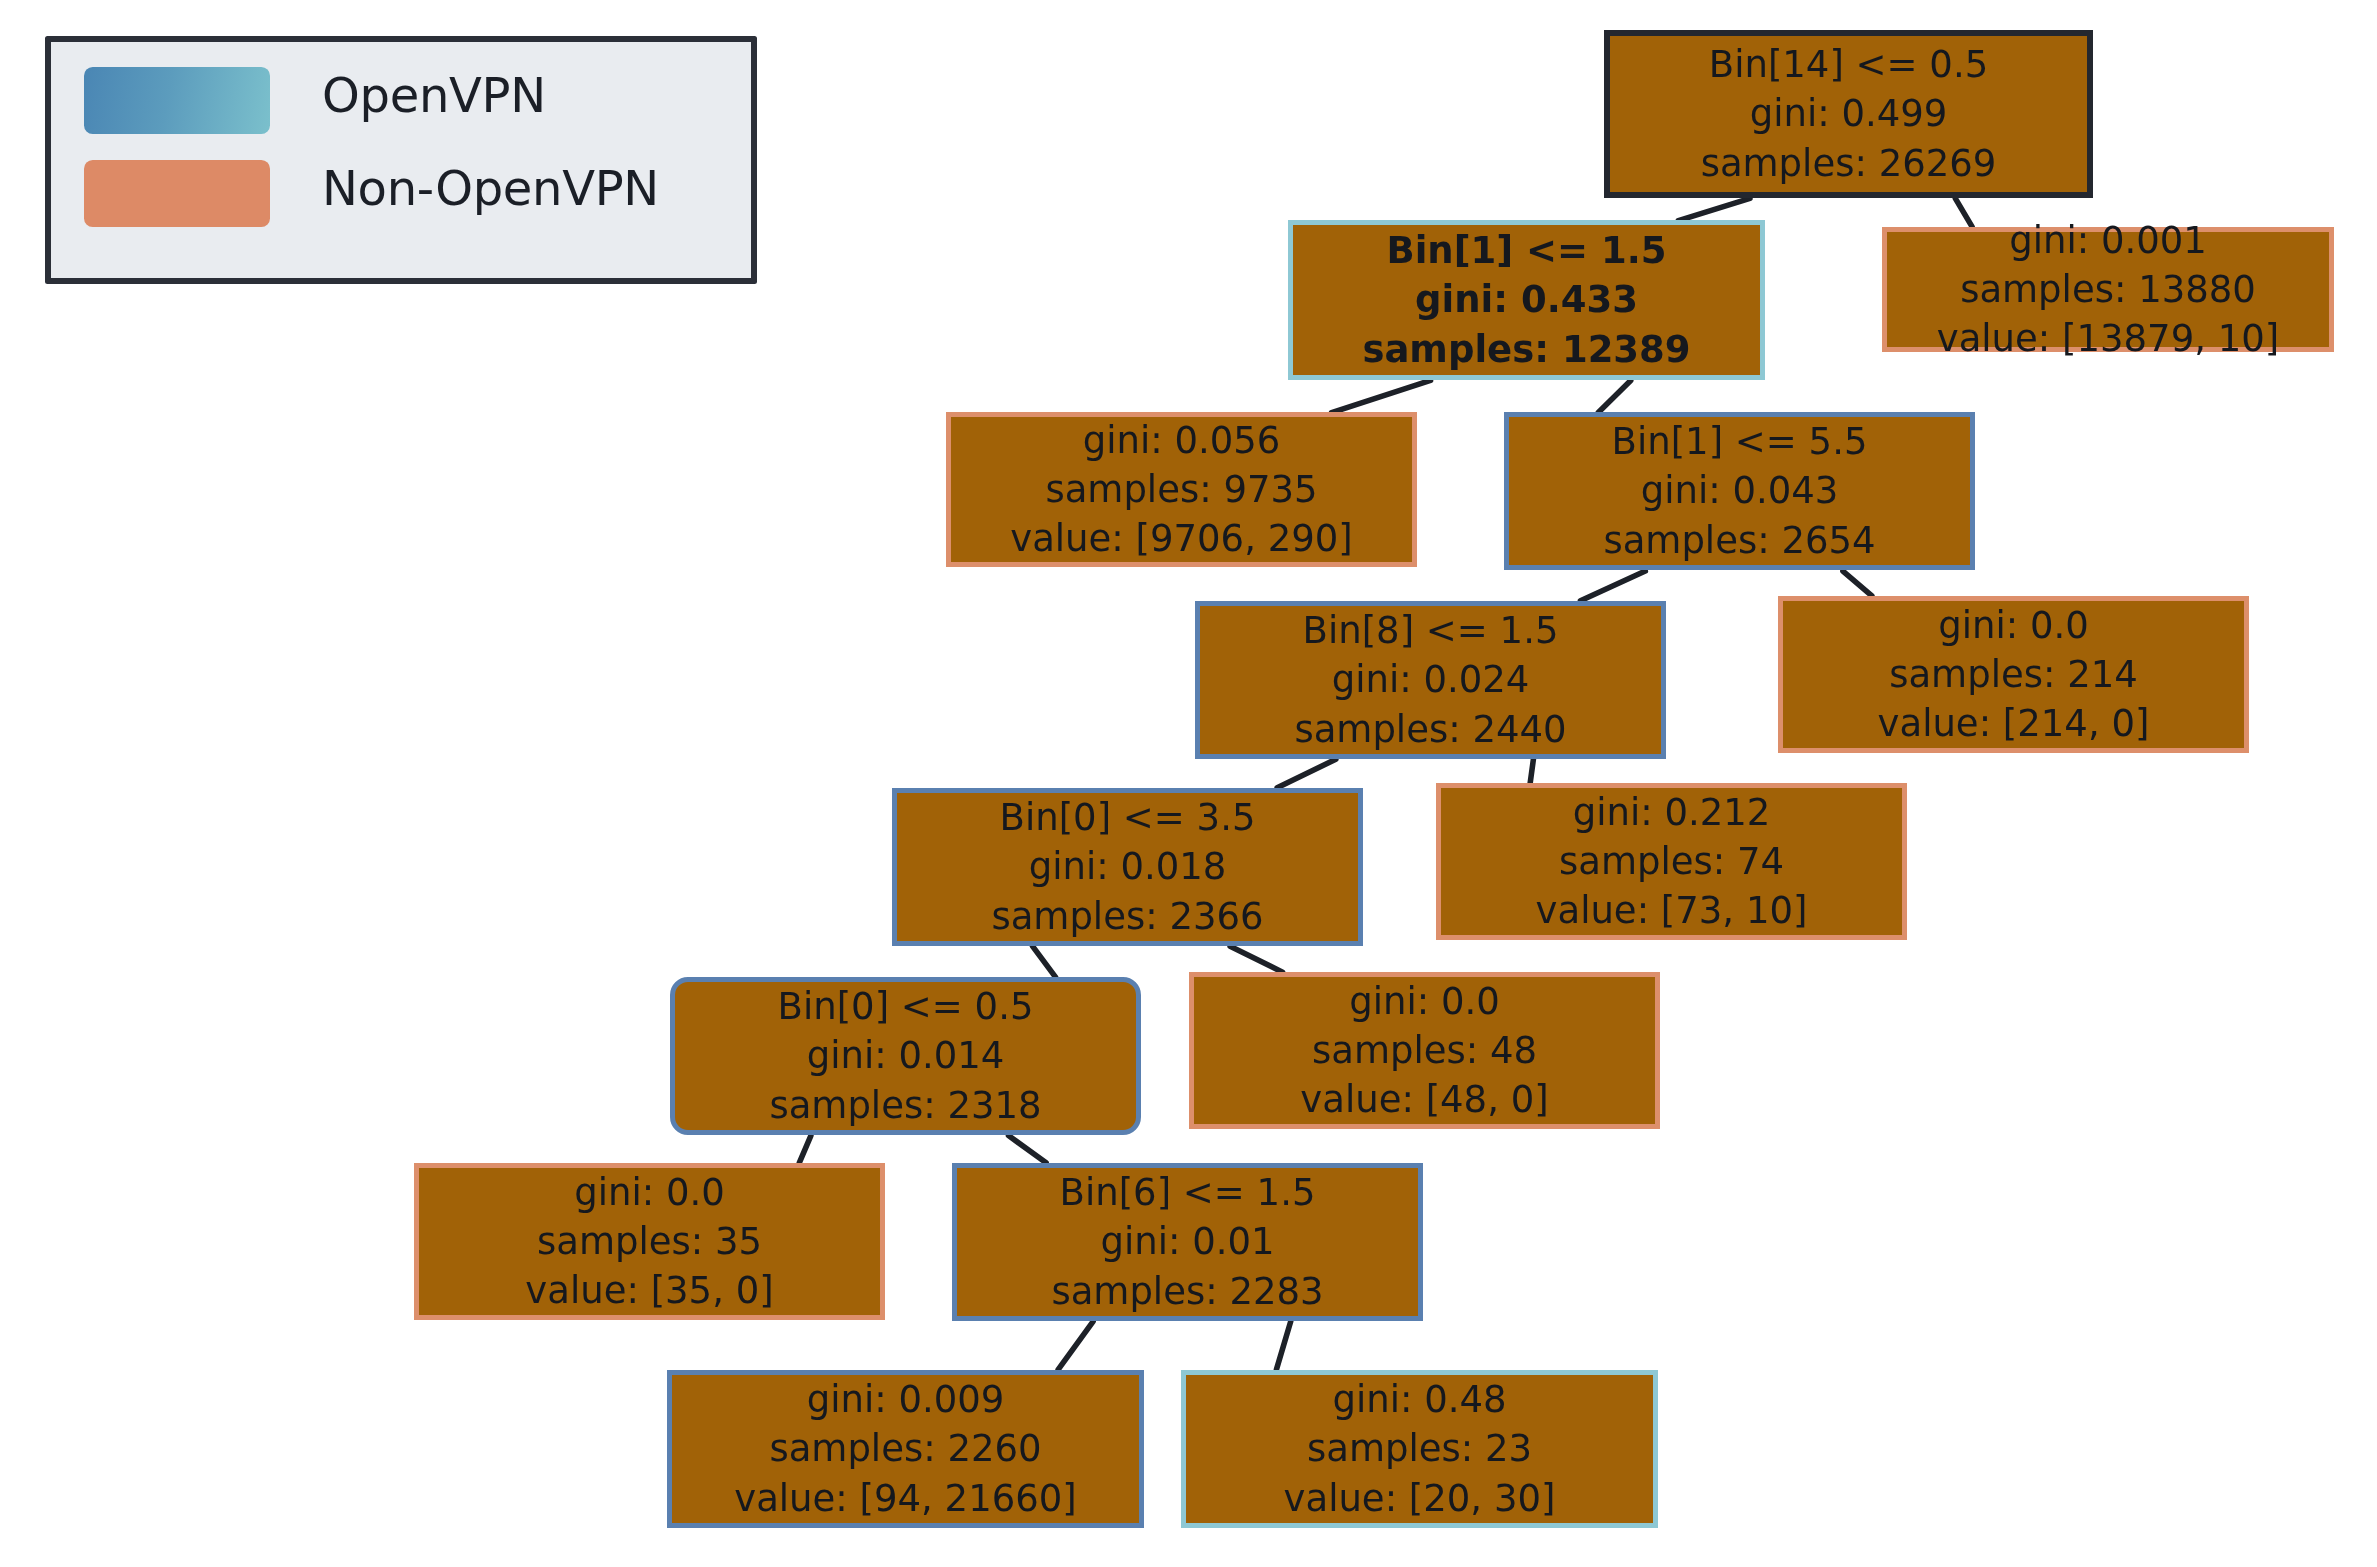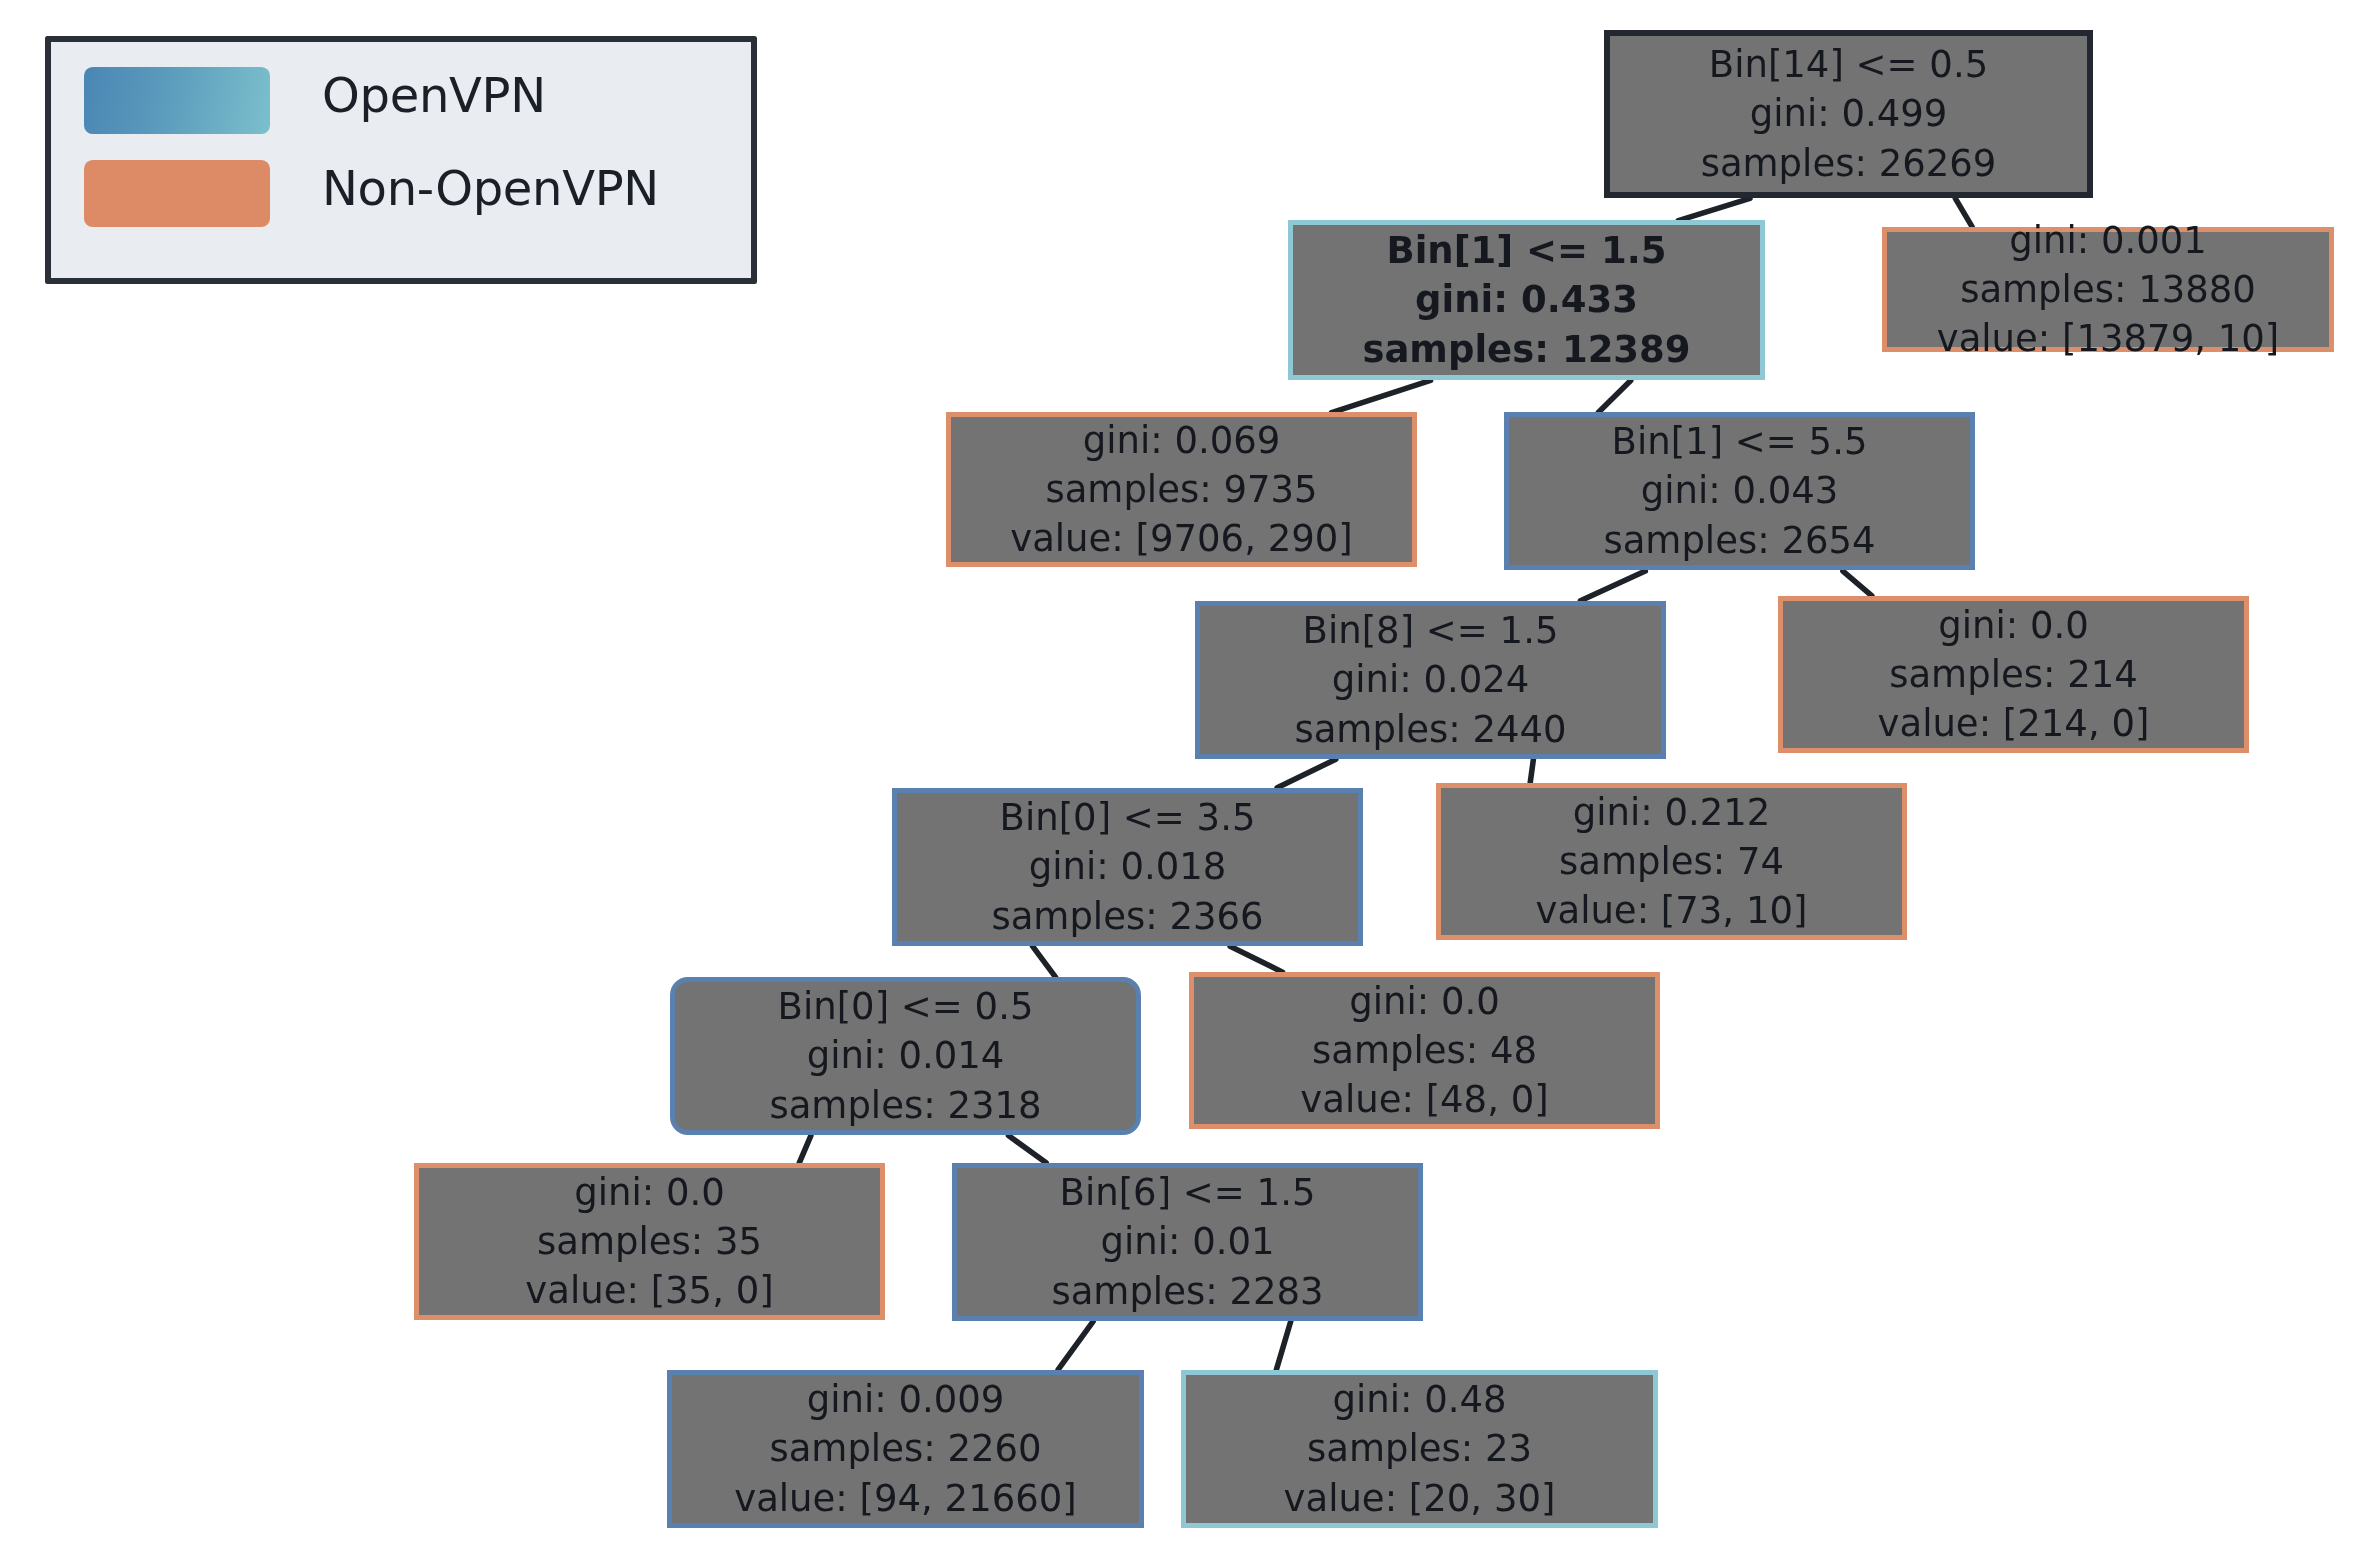--- a/index.html
+++ b/index.html
@@ -63,21 +63,21 @@
     margin-left: 52px;
     font-size: 48px;
     color: #1b1f27;
     letter-spacing: -0.3px;
     white-space: nowrap;
   }
 
   
   .node {
     position: absolute;
-    background: #737373;
+    background: #a16207;
     z-index: 3;
     display: flex;
     flex-direction: column;
     align-items: center;
     justify-content: center;
     text-align: center;
     color: #15181e;
     font-size: 37px;
     line-height: 1.33;
     padding: 3.7px 8.7px;
@@ -134,21 +134,21 @@
         <span class="line">Bin[1] &lt;= 1.5</span>
         <span class="line">gini: 0.433</span>
         <span class="line">samples: 12389</span>
       </div>
       <div class="node b-orange" style="left: 1882px; top: 227px; width: 452px; height: 125px;">
         <span class="line">gini: 0.001</span>
         <span class="line">samples: 13880</span>
         <span class="line">value: [13879, 10]</span>
       </div>
       <div class="node b-orange" style="left: 946px; top: 412px; width: 471px; height: 155px;">
-        <span class="line">gini: 0.069</span>
+        <span class="line">gini: 0.056</span>
         <span class="line">samples: 9735</span>
         <span class="line">value: [9706, 290]</span>
       </div>
       <div class="node b-blue" style="left: 1504px; top: 412px; width: 471px; height: 158px;">
         <span class="line">Bin[1] &lt;= 5.5</span>
         <span class="line">gini: 0.043</span>
         <span class="line">samples: 2654</span>
       </div>
       <div class="node b-blue" style="left: 1195px; top: 601px; width: 471px; height: 158px;">
         <span class="line">Bin[8] &lt;= 1.5</span>

